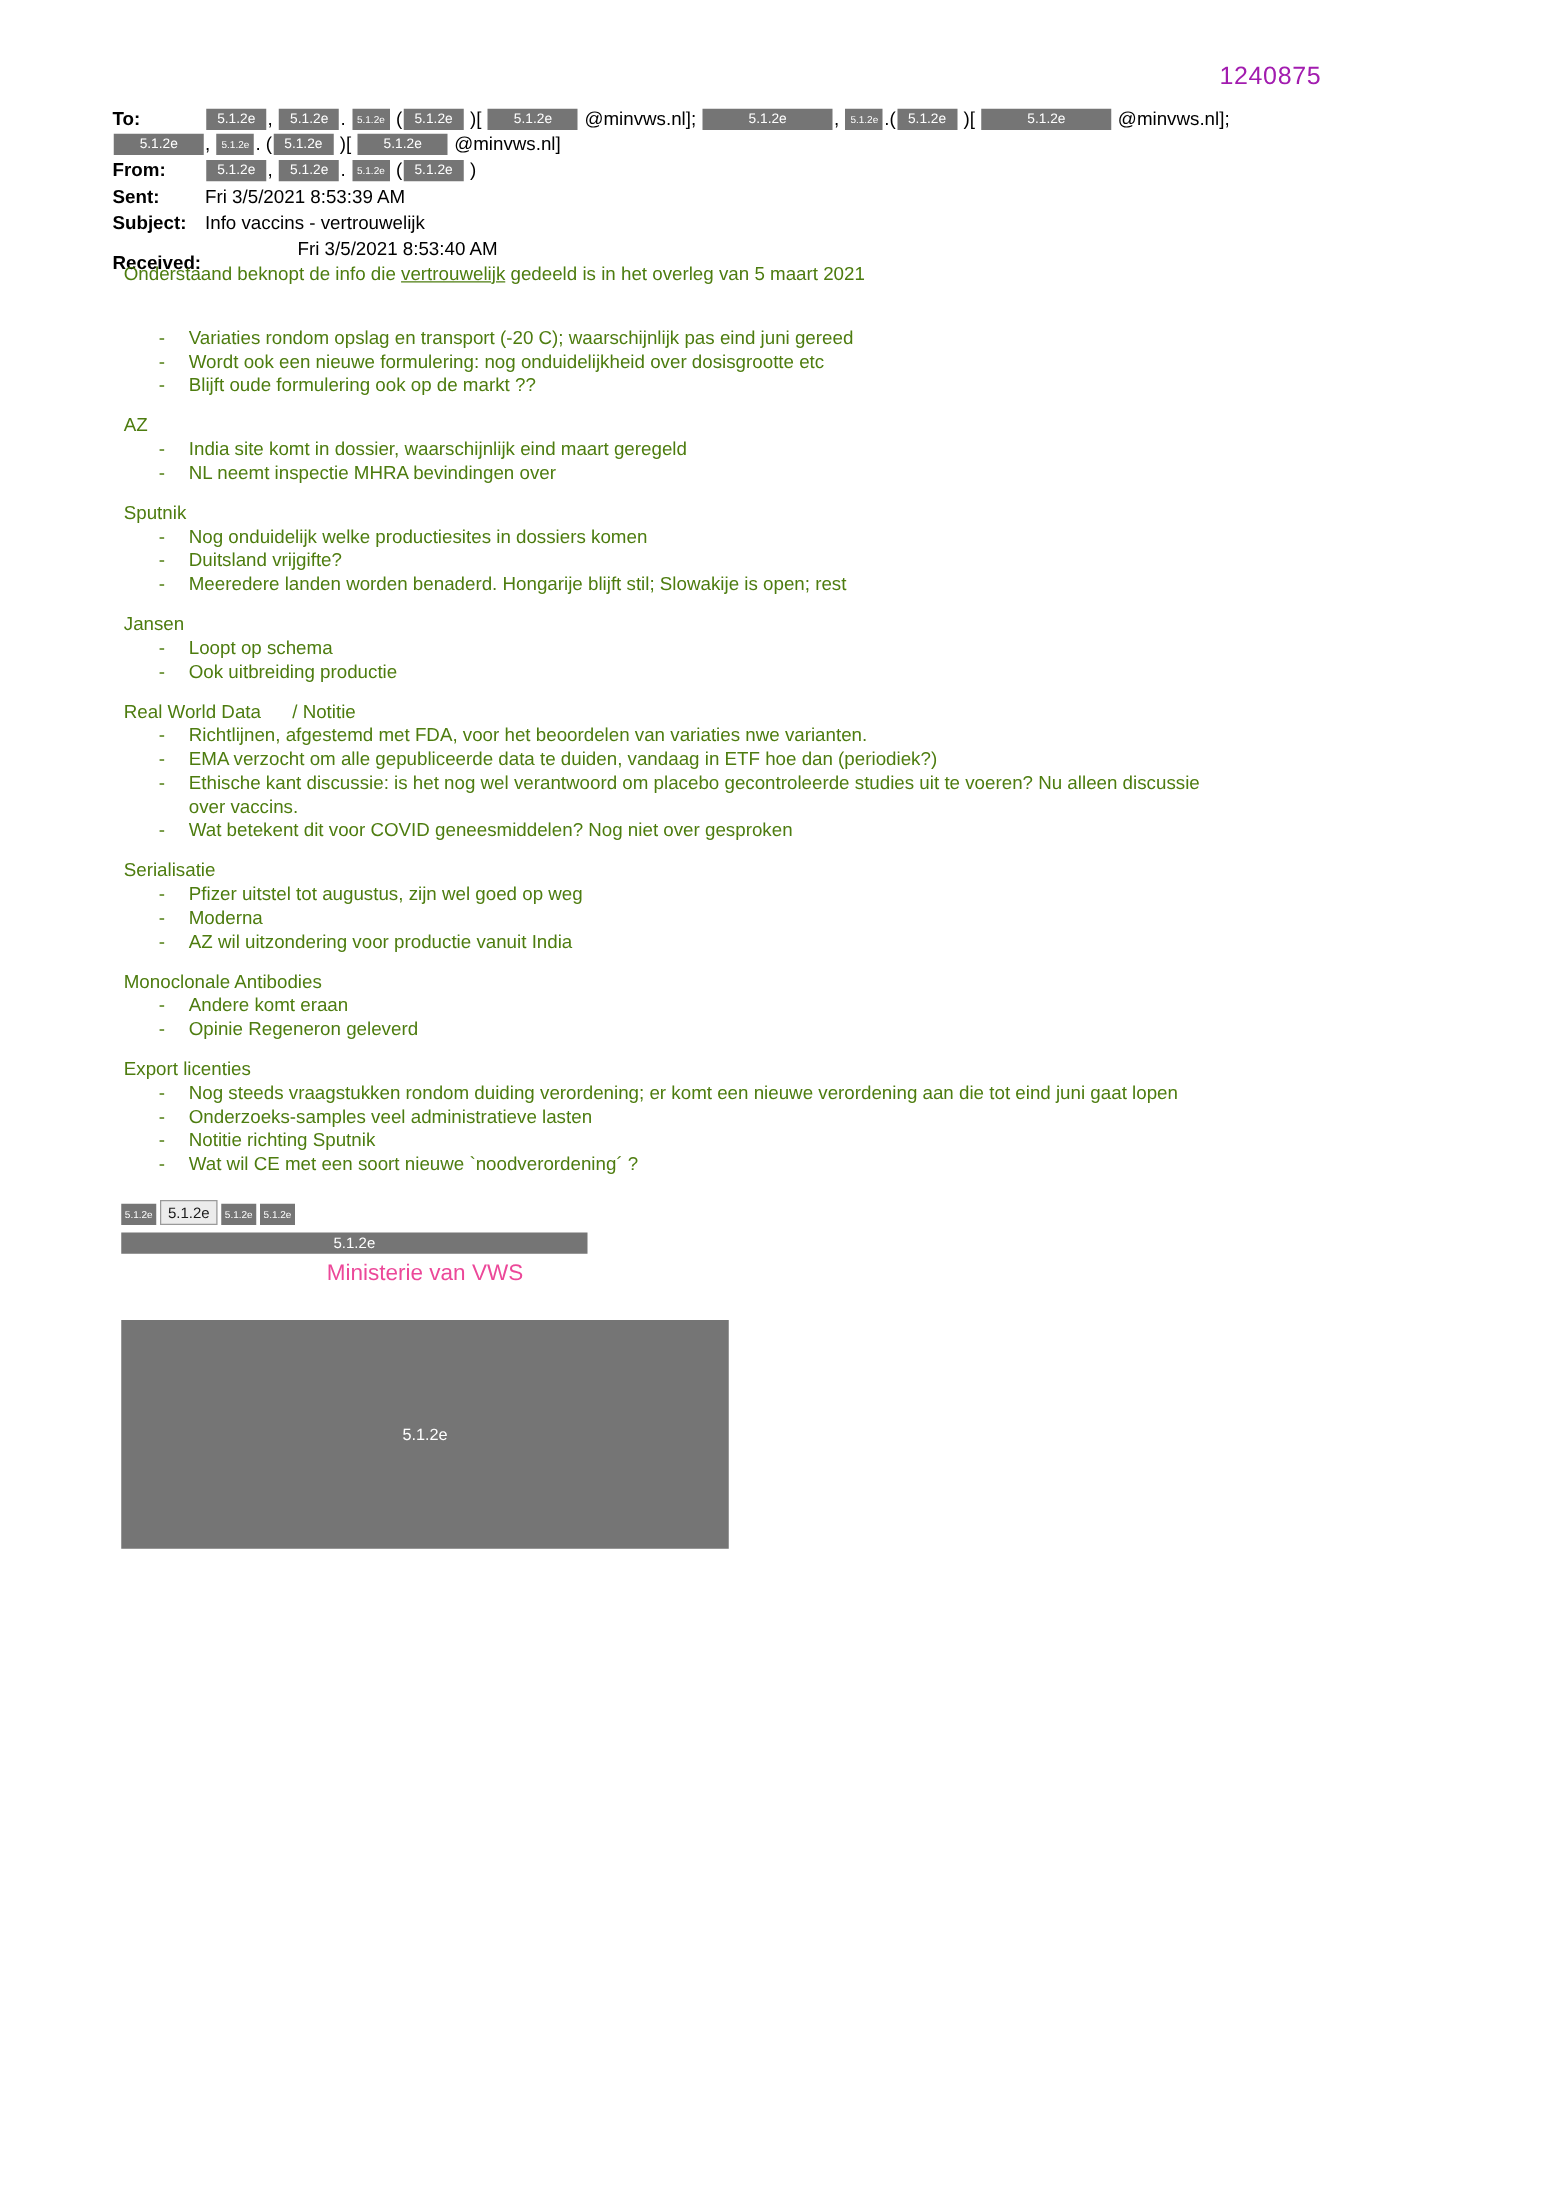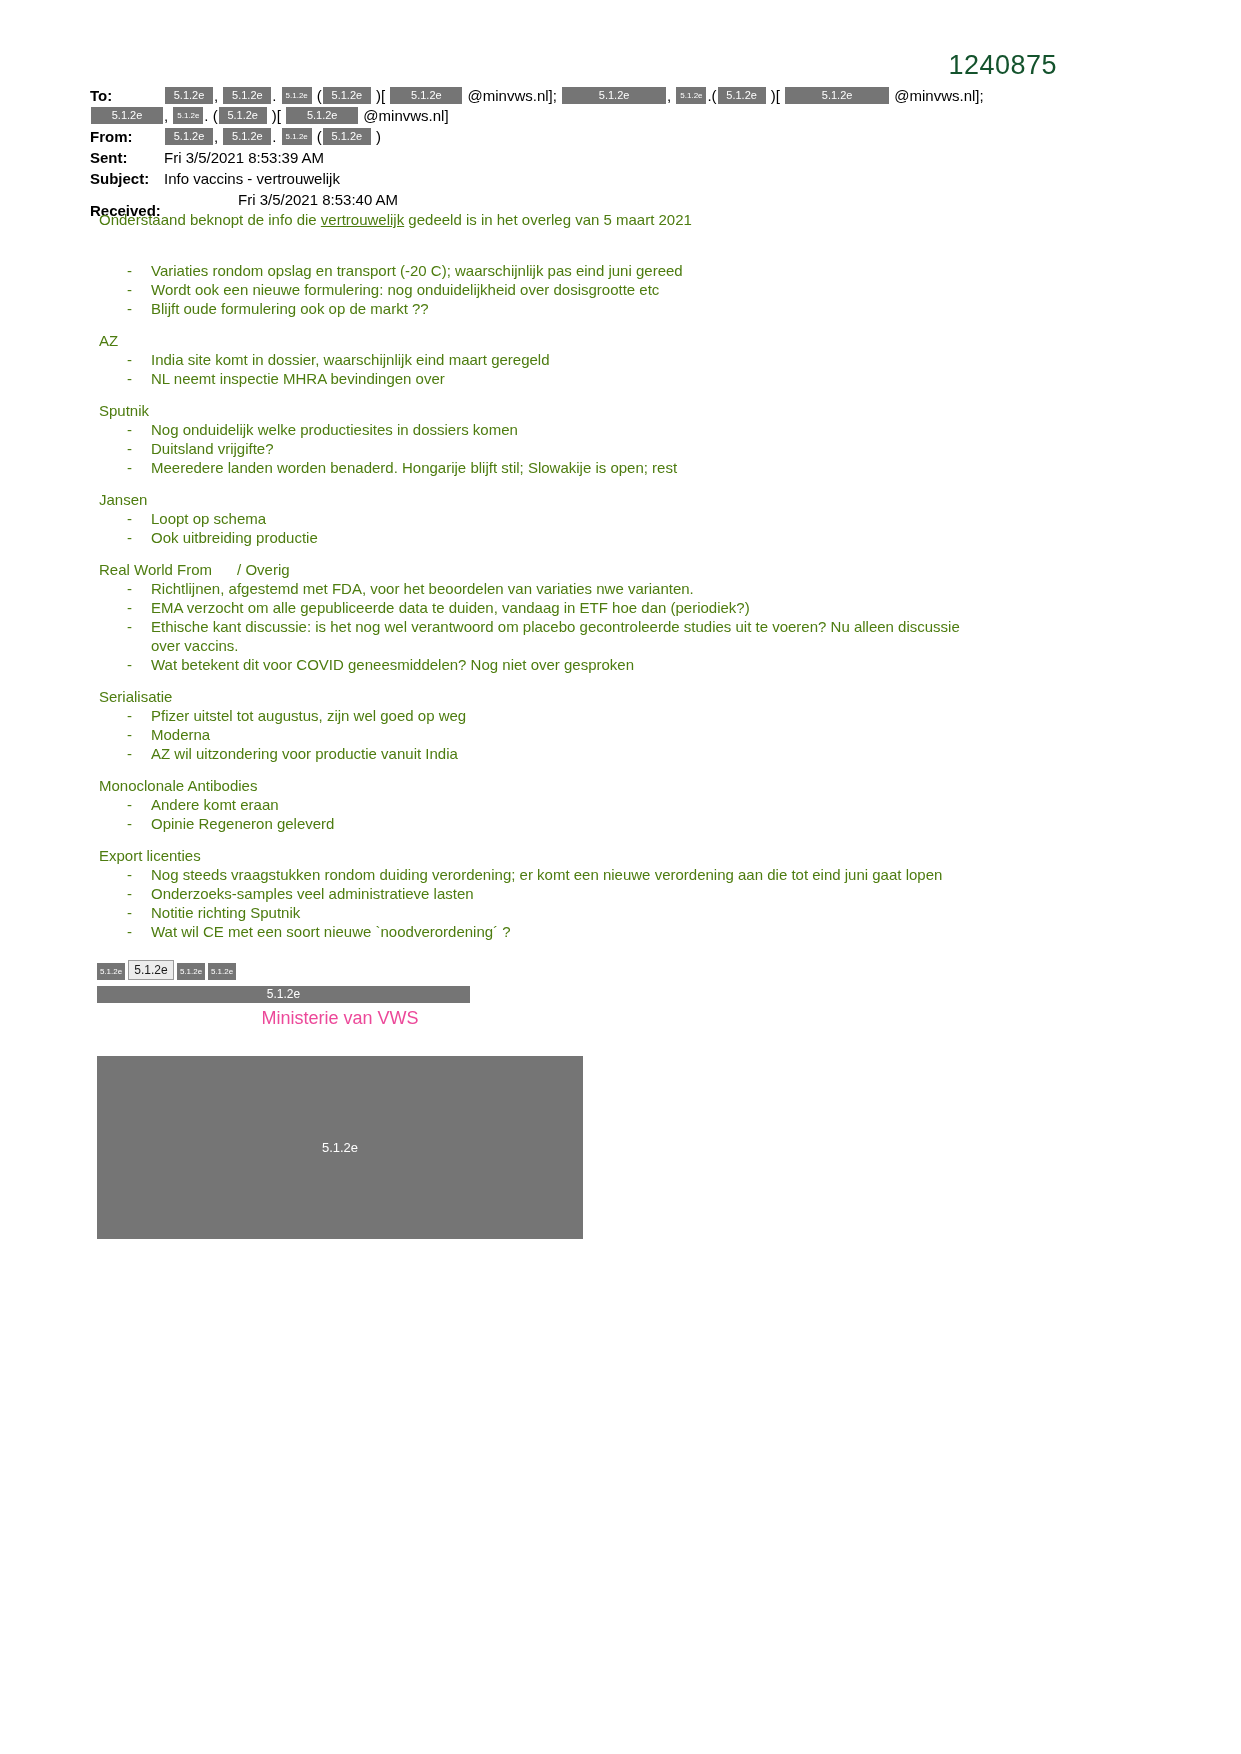--- a/index.html
+++ b/index.html
@@ -12,21 +12,21 @@
   .page{
     position:relative;
     width:1241px;height:1754px;
     background:#ffffff;
     font-family:"Liberation Sans",sans-serif;
     color:var(--ink);
     overflow:hidden;
   }
   .doc-id{
     position:absolute;top:50px;right:184px;
-    font-size:27px;letter-spacing:0.5px;color:#14532d;
+    font-size:20px;letter-spacing:0.5px;color:#a21caf;
   }
   
   .email-header{
     position:absolute;left:90px;top:86px;width:955px;
     font-size:15px;line-height:20px;color:#000;
   }
   .hfield{margin:0 0 1px 0;}
   .hlabel{font-weight:bold;display:inline-block;min-width:74px;vertical-align:top;}
   .email-header .hfield:nth-child(5) .hlabel{min-width:148px;margin-top:11px;}
   .hvalue{color:#000;}
@@ -122,21 +122,21 @@
           </ul>
         </div>
         <div class="section">
           <div class="section-title">Jansen</div>
           <ul class="bullets">
             <li class="bullet">Loopt op schema</li>
             <li class="bullet">Ook uitbreiding productie</li>
           </ul>
         </div>
         <div class="section">
-          <div class="section-title">Real World From      / Overig</div>
+          <div class="section-title">Real World Data      / Notitie</div>
           <ul class="bullets">
             <li class="bullet">Richtlijnen, afgestemd met FDA, voor het beoordelen van variaties nwe varianten.</li>
             <li class="bullet">EMA verzocht om alle gepubliceerde data te duiden, vandaag in ETF hoe dan (periodiek?)</li>
             <li class="bullet">Ethische kant discussie: is het nog wel verantwoord om placebo gecontroleerde studies uit te voeren? Nu alleen discussie over vaccins.</li>
             <li class="bullet">Wat betekent dit voor COVID geneesmiddelen? Nog niet over gesproken</li>
           </ul>
         </div>
         <div class="section">
           <div class="section-title">Serialisatie</div>
           <ul class="bullets">

